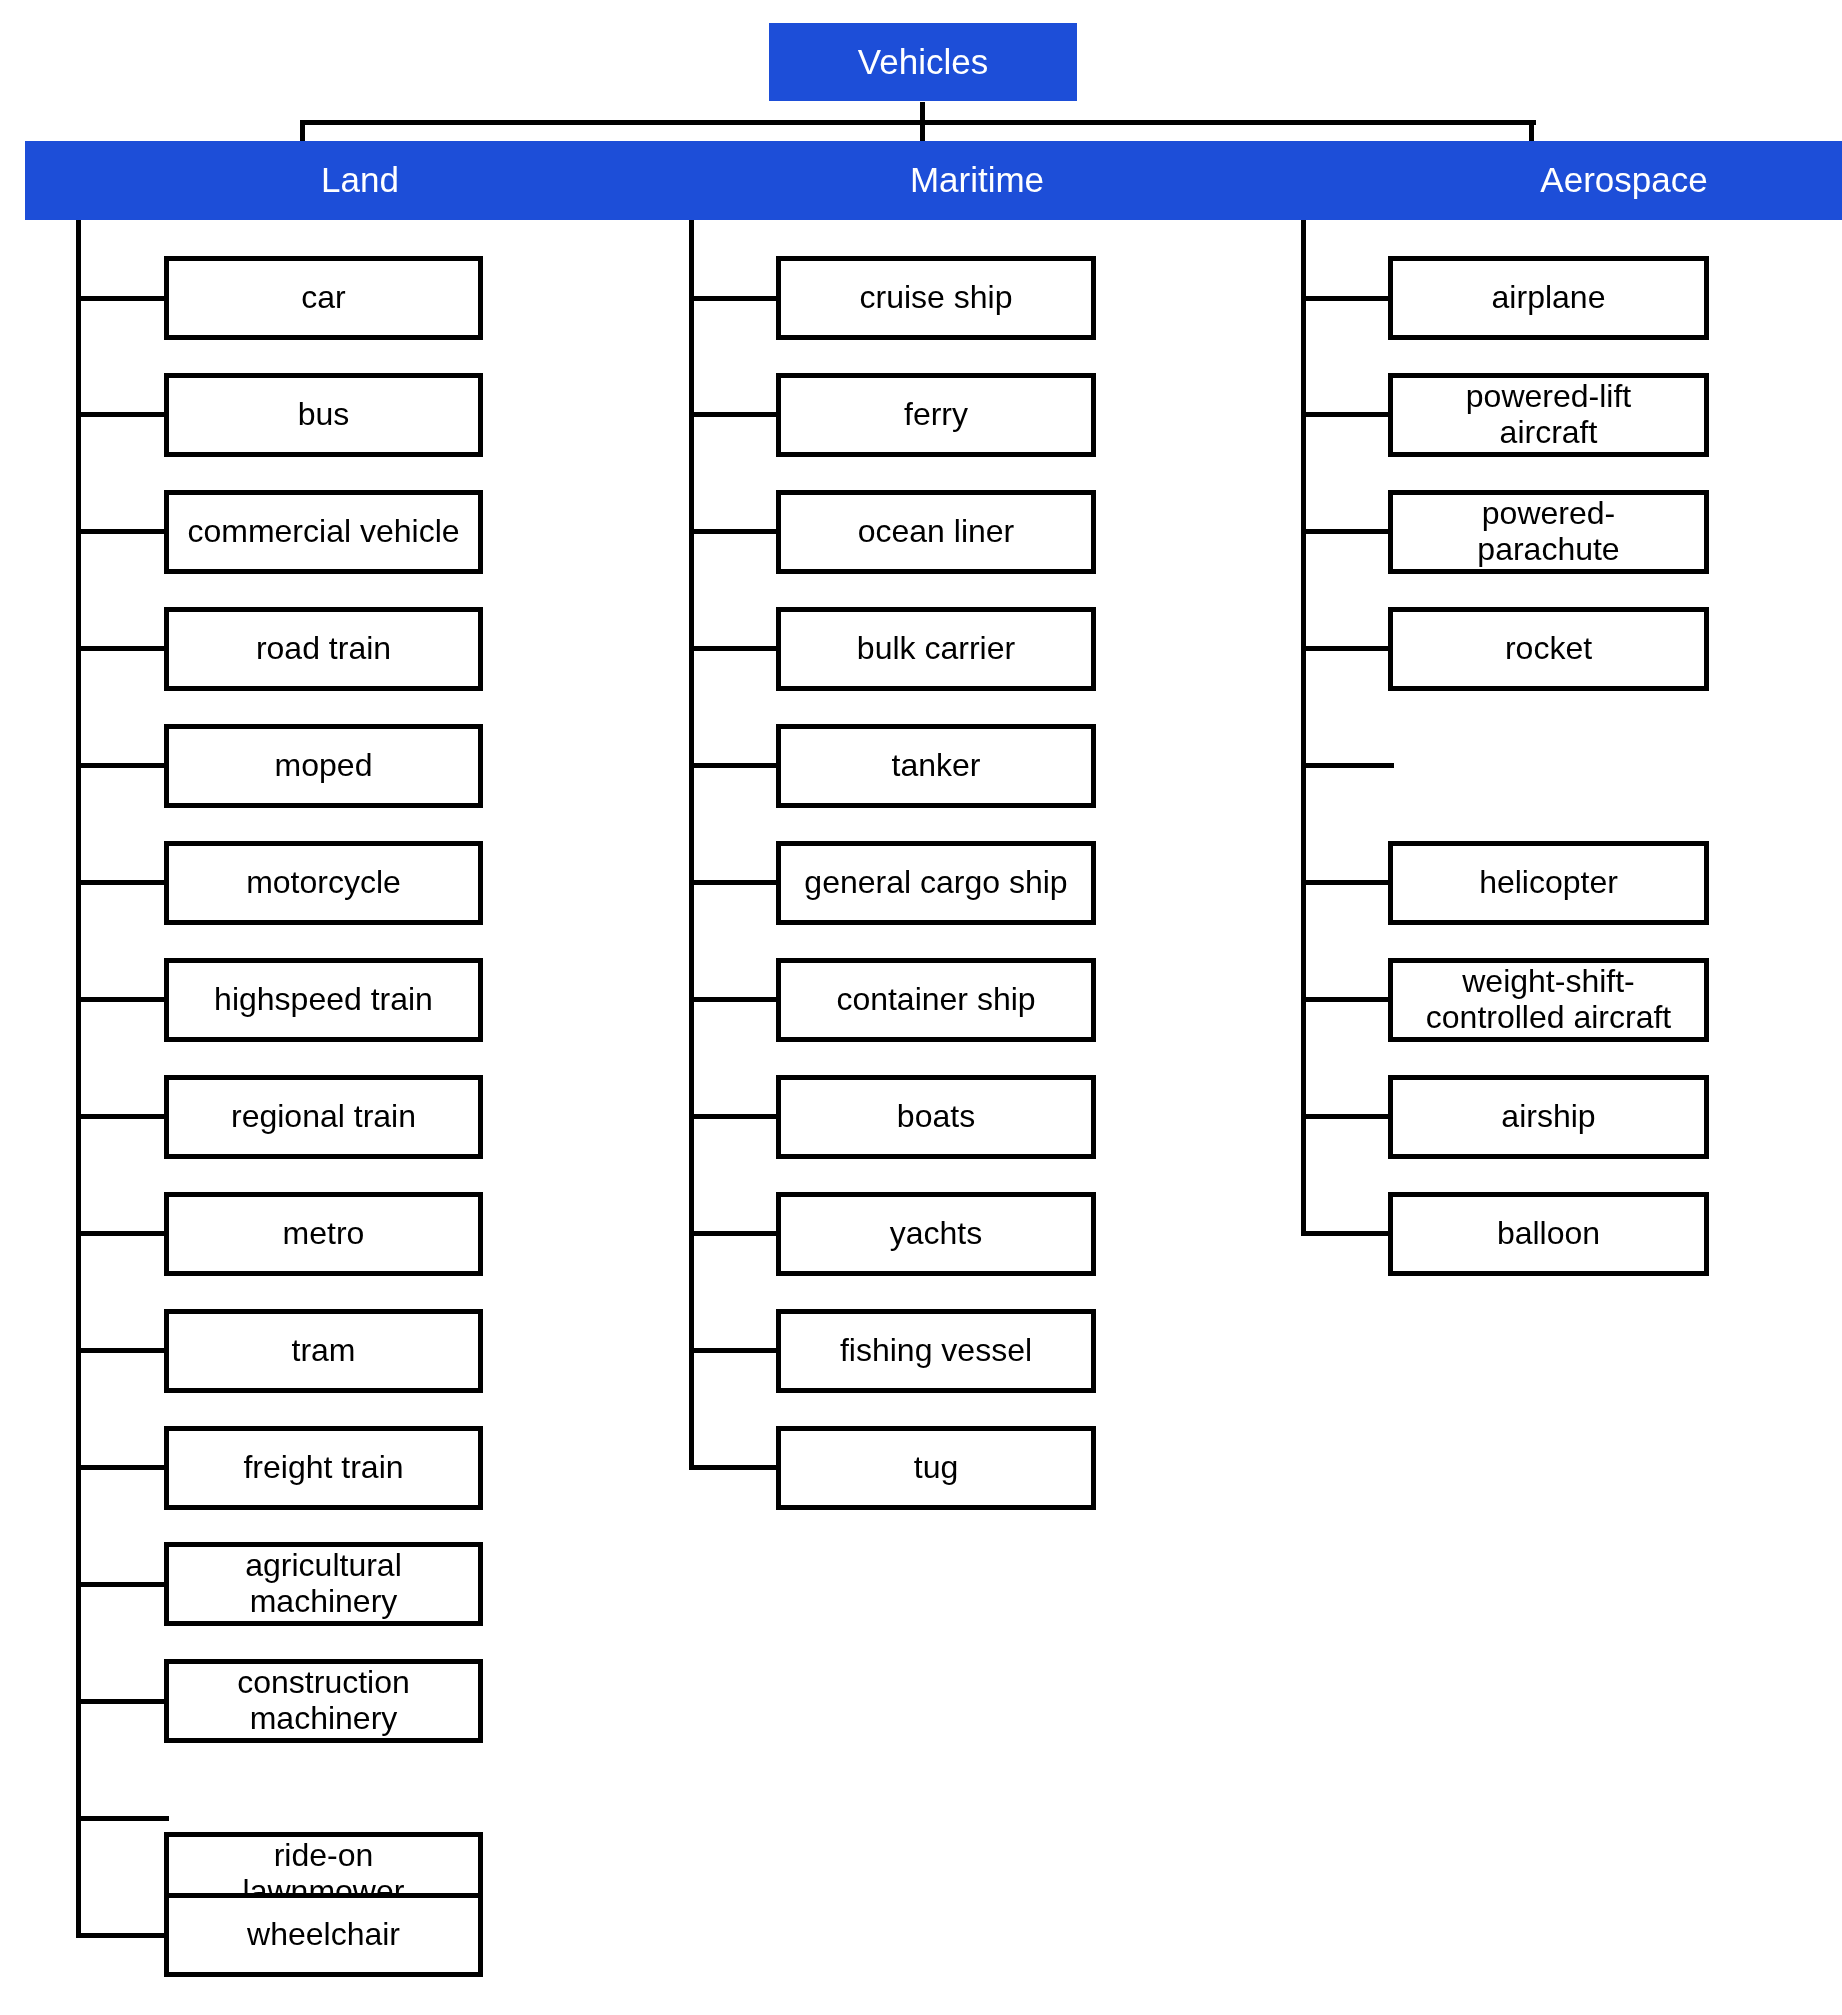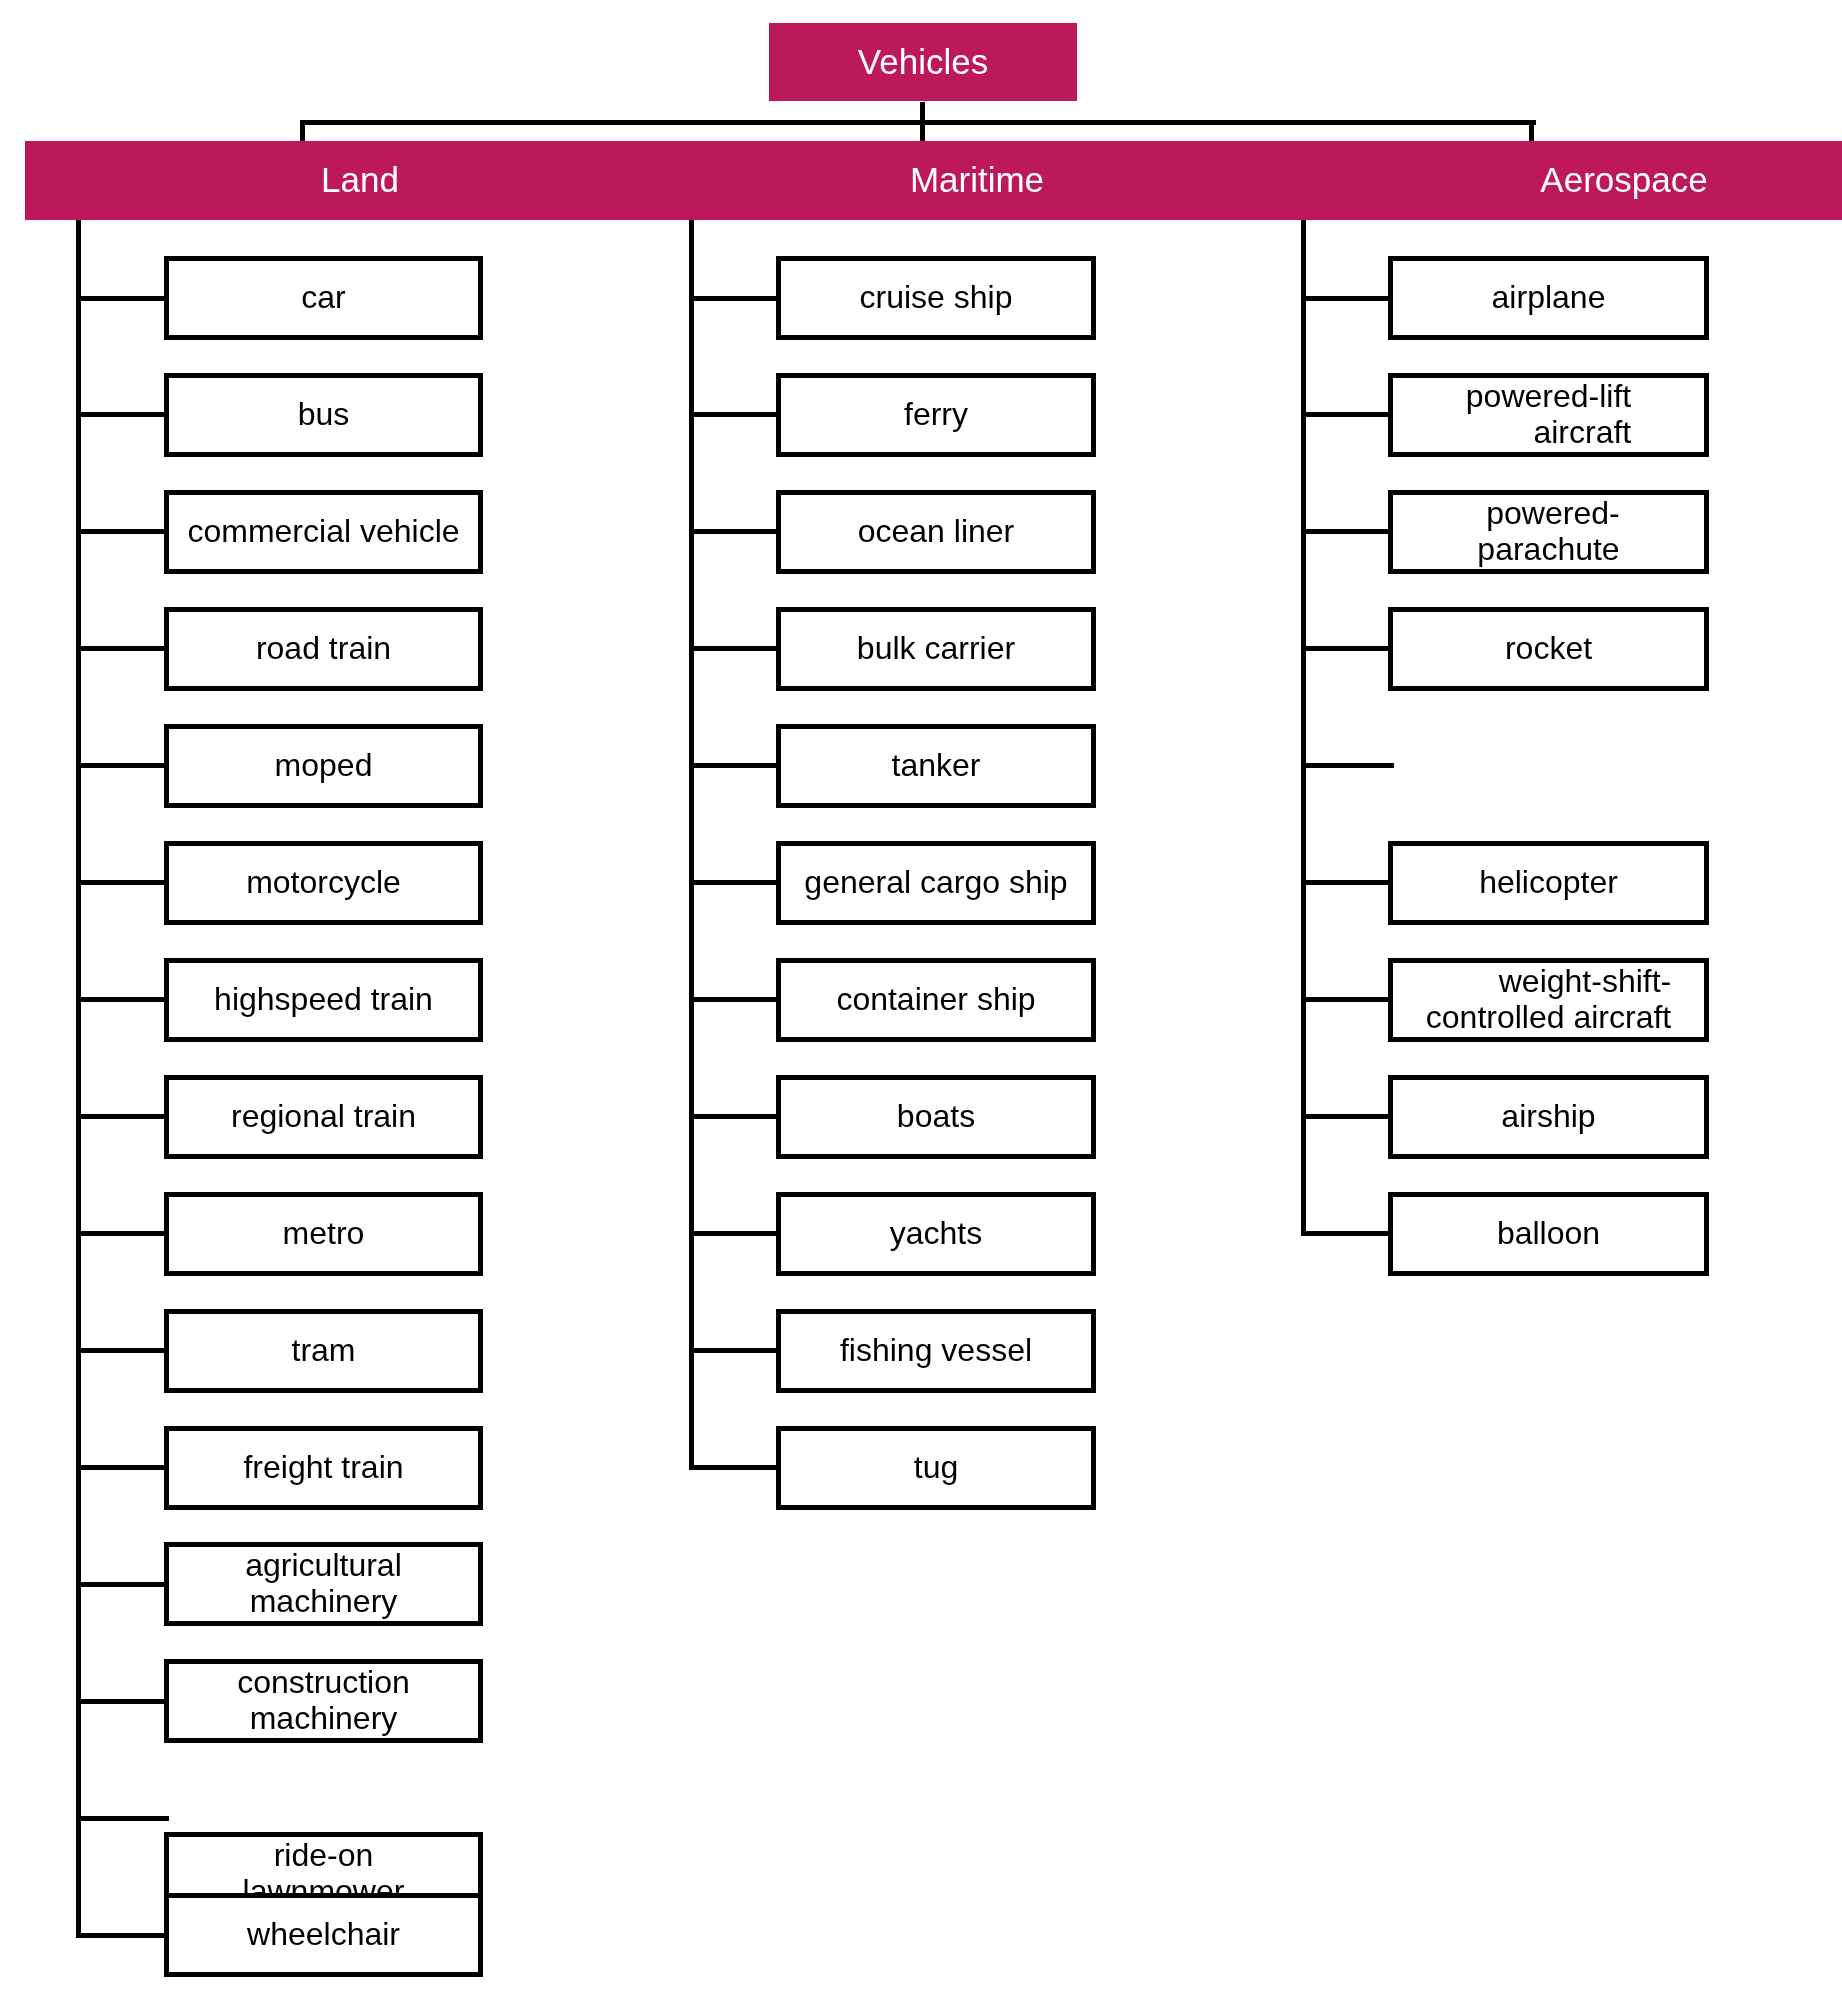--- a/index.html
+++ b/index.html
@@ -2,40 +2,40 @@
 <html style="font-size:8.4px"><head>
 <meta charset="utf-8">
 <style>
   html,body{margin:0;padding:0;background:#ffffff;}
   .canvas{
     position:relative;width:1843px;height:2015px;background:#ffffff;
     font-family:"Liberation Sans",sans-serif;overflow:hidden;
   }
   
   .bluenode{
-    position:absolute;background:#be185d;color:#ffffff;
+    position:absolute;background:#1d4ed8;color:#ffffff;
     display:flex;align-items:center;justify-content:center;
     font-size:35px;line-height:1.1;text-align:center;
   }
   .root{left:769px;top:23px;width:308px;height:78px;}
   .header{top:141px;width:670px;height:79px;}
   .h0{left:25px;}
   .h1{left:642px;}
   .h2{left:1251px;margin-left:38px;}
   
   .item{
     position:absolute;height:84px;background:#ffffff;
     border:5.3px solid #000000;box-sizing:border-box;color:#000000;
     display:flex;align-items:center;justify-content:center;
     font-size:32px;line-height:1.12;
     text-align:center;white-space:pre-line;
   }
   .c0{left:164px;width:319px;}
   .c1{left:776px;width:320px;}
-  .c2{left:1388px;width:321px;text-align:right;}
+  .c2{left:1388px;width:321px;}
   .r0{top:256px}.r1{top:373px}.r2{top:490px}.r3{top:607px}.r4{top:724px}
   .r5{top:841px}.r6{top:958px}.r7{top:1075px}.r8{top:1192px}.r9{top:1309px}
   .r10{top:1426px}.r11{top:1542px}.r12{top:1659px}.r13{top:1832px}.r14{top:1893px}
   
   .line{position:absolute;background:#000000;}
   .v-root{left:920px;top:102px;width:5.3px;height:40px;}
   .h-top{left:300px;top:120px;width:1236px;height:5.3px;}
   .v-land{left:300px;top:120px;width:5.3px;height:21px;}
   .v-aero{left:1529px;top:120px;width:5.3px;height:21px;}
   .trunk{width:5.3px;top:220px;}

